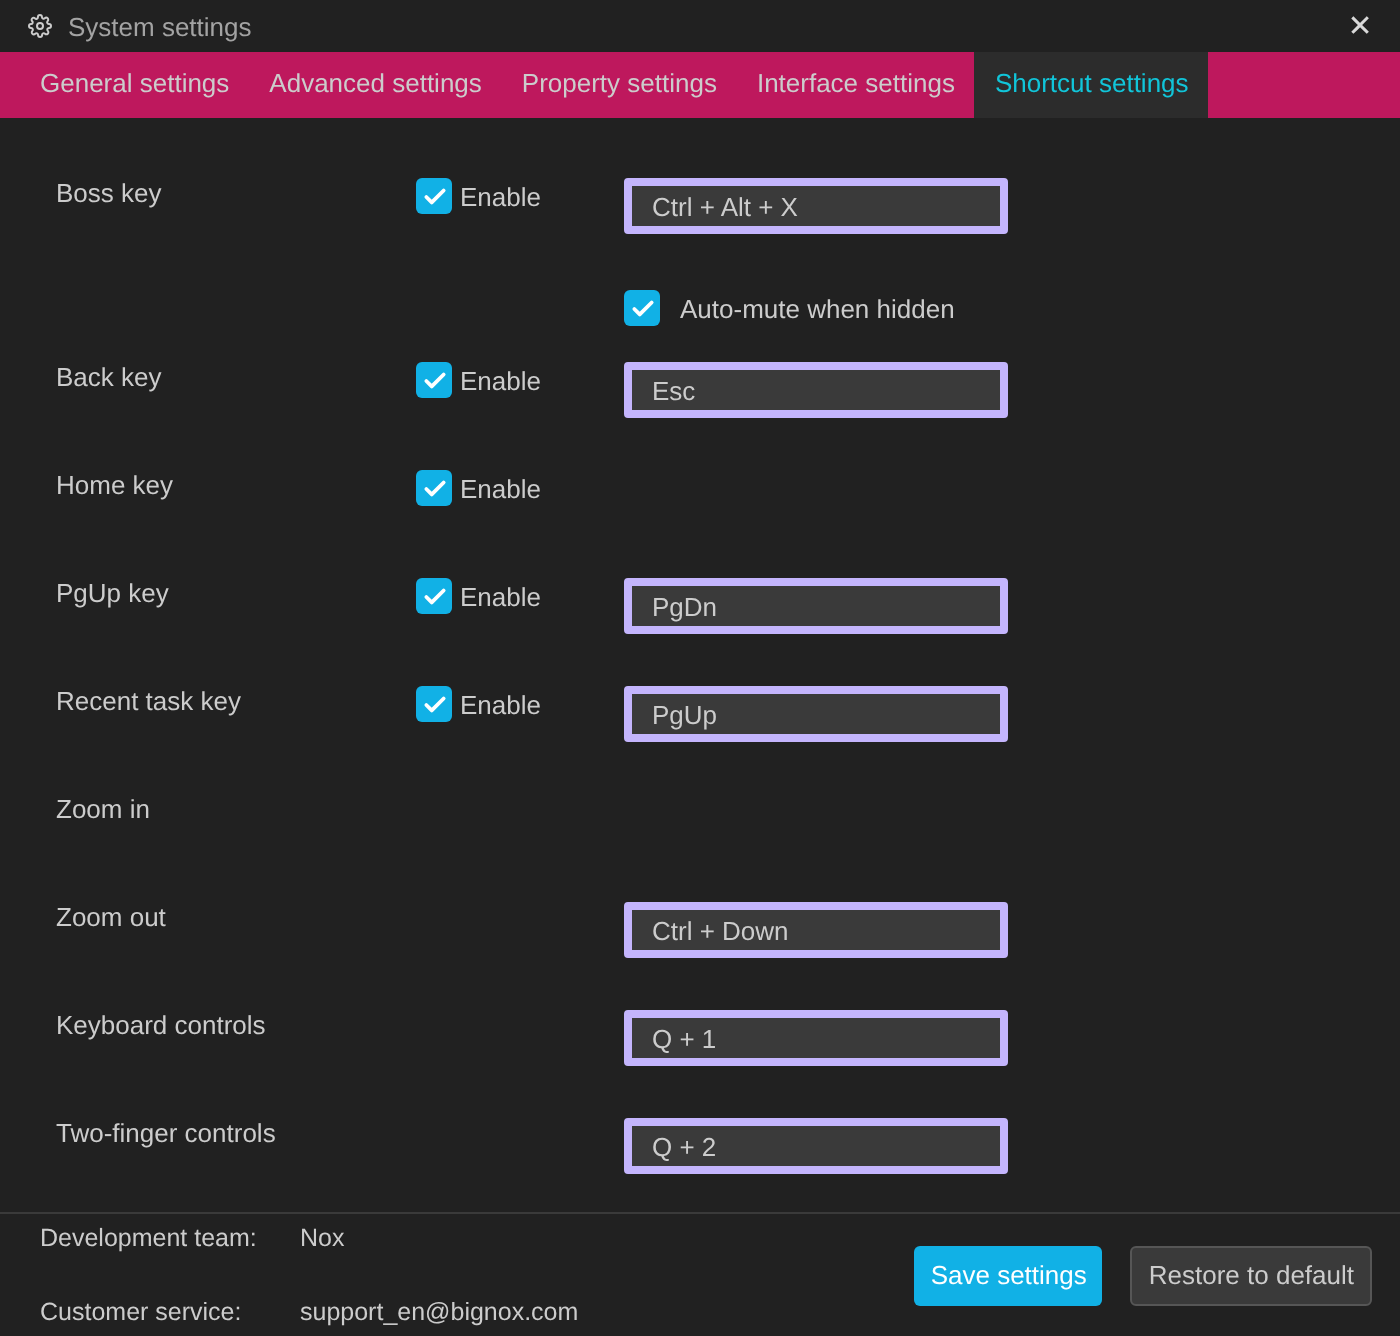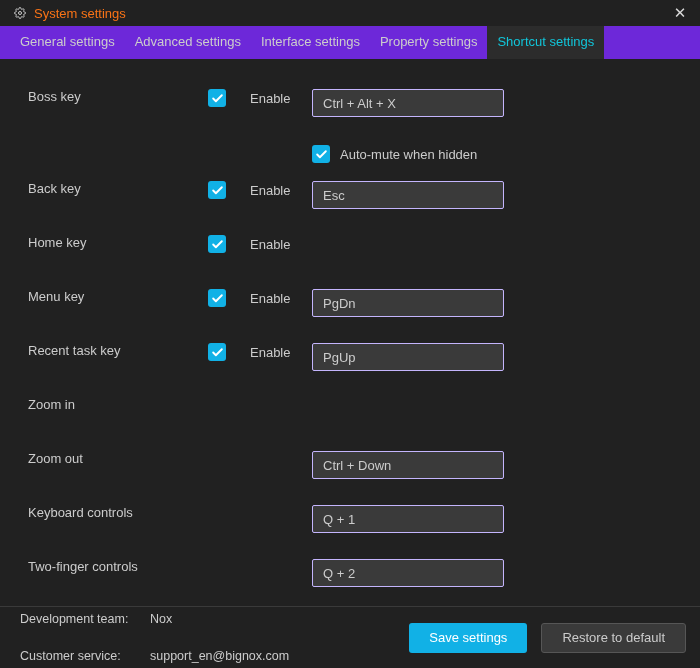--- a/index.html
+++ b/index.html
@@ -26,38 +26,38 @@
     .titlebar .gear {
       width: 12px;
       height: 12px;
       margin-right: 8px;
       display: flex;
       align-items: center;
       justify-content: center;
     }
     .titlebar .title {
       flex: 1;
-      color: #f97316;
+      color: #a3a3a3;
       font-size: 13px;
     }
     .titlebar .close {
       width: 24px;
       height: 24px;
       display: flex;
       align-items: center;
       justify-content: center;
       cursor: pointer;
       color: #d9d9d9;
       font-size: 15px;
     }
     .tabs {
       display: flex;
       padding: 0 10px;
       gap: 0;
-      background: #6d28d9;
+      background: #be185d;
     }
     .tab {
       padding: 8px 10px 10px 10px;
       font-size: 13px;
       color: #cccccc;
       cursor: pointer;
     }
     .tab.active {
       background: #2c2c2c;
       color: #11c5d9;
@@ -73,21 +73,21 @@
     }
     .row .label {
       width: 180px;
       color: #cccccc;
       font-size: 13px;
     }
     .row .enable-col {
       width: 104px;
       display: flex;
       align-items: center;
-      gap: 24px;
+      gap: 4px;
     }
     .row .enable-text {
       color: #cccccc;
       font-size: 13px;
     }
     .checkbox {
       width: 18px;
       height: 18px;
       background: #11b1e6;
       border-radius: 3px;
@@ -97,21 +97,21 @@
       cursor: pointer;
     }
     .checkbox svg {
       width: 13px;
       height: 13px;
     }
     .shortcut-input {
       width: 192px;
       height: 28px;
       background: #3a3a3a;
-      border: 1px solid #c4b5fd;
+      border: 4px solid #c4b5fd;
       border-radius: 2px;
       color: #cccccc;
       font-size: 13px;
       padding: 0 10px;
       font-family: inherit;
       outline: none;
     }
     .sub-row {
       display: flex;
       align-items: center;
@@ -150,21 +150,21 @@
     }
     .footer-left .flabel {
       width: 130px;
     }
     .footer-buttons {
       display: flex;
       gap: 14px;
     }
     .btn {
       height: 30px;
-      padding: 0 20px;
+      padding: 0 8px;
       border-radius: 3px;
       font-size: 13px;
       cursor: pointer;
       display: flex;
       align-items: center;
       justify-content: center;
       border: none;
       font-family: inherit;
     }
     .btn-primary {
@@ -187,22 +187,22 @@
       <path d="M19.4 15a1.65 1.65 0 0 0 .33 1.82l.06.06a2 2 0 1 1-2.83 2.83l-.06-.06a1.65 1.65 0 0 0-1.82-.33 1.65 1.65 0 0 0-1 1.51V21a2 2 0 0 1-4 0v-.09a1.65 1.65 0 0 0-1-1.51 1.65 1.65 0 0 0-1.82.33l-.06.06a2 2 0 1 1-2.83-2.83l.06-.06a1.65 1.65 0 0 0 .33-1.82 1.65 1.65 0 0 0-1.51-1H3a2 2 0 0 1 0-4h.09a1.65 1.65 0 0 0 1.51-1 1.65 1.65 0 0 0-.33-1.82l-.06-.06a2 2 0 1 1 2.83-2.83l.06.06a1.65 1.65 0 0 0 1.82.33h0a1.65 1.65 0 0 0 1-1.51V3a2 2 0 0 1 4 0v.09a1.65 1.65 0 0 0 1 1.51h0a1.65 1.65 0 0 0 1.82-.33l.06-.06a2 2 0 1 1 2.83 2.83l-.06.06a1.65 1.65 0 0 0-.33 1.82v0a1.65 1.65 0 0 0 1.51 1H21a2 2 0 0 1 0 4h-.09a1.65 1.65 0 0 0-1.51 1z"></path>
     </svg>
   </span>
   <span class="title">System settings</span>
   <span class="close">✕</span>
 </div>
 
 <div class="tabs">
   <div class="tab">General settings</div>
   <div class="tab">Advanced settings</div>
+  <div class="tab">Property settings</div>
   <div class="tab">Interface settings</div>
-  <div class="tab">Property settings</div>
   <div class="tab active">Shortcut settings</div>
 </div>
 
 <div class="content">
 
   <div class="row">
     <div class="label">Boss key</div>
     <div class="enable-col">
       <div class="checkbox">
         <svg viewBox="0 0 24 24" fill="none" stroke="#ffffff" stroke-width="3.5" stroke-linecap="round" stroke-linejoin="round">
@@ -242,21 +242,21 @@
       <div class="checkbox">
         <svg viewBox="0 0 24 24" fill="none" stroke="#ffffff" stroke-width="3.5" stroke-linecap="round" stroke-linejoin="round">
             <polyline points="20 6 9 17 4 12"></polyline>
           </svg>
       </div>
       <span class="enable-text">Enable</span>
     </div>
   </div>
 
   <div class="row">
-    <div class="label">Menu key</div>
+    <div class="label">PgUp key</div>
     <div class="enable-col">
       <div class="checkbox">
         <svg viewBox="0 0 24 24" fill="none" stroke="#ffffff" stroke-width="3.5" stroke-linecap="round" stroke-linejoin="round">
             <polyline points="20 6 9 17 4 12"></polyline>
           </svg>
       </div>
       <span class="enable-text">Enable</span>
     </div>
     <input class="shortcut-input" value="PgDn" style="">
   </div>

